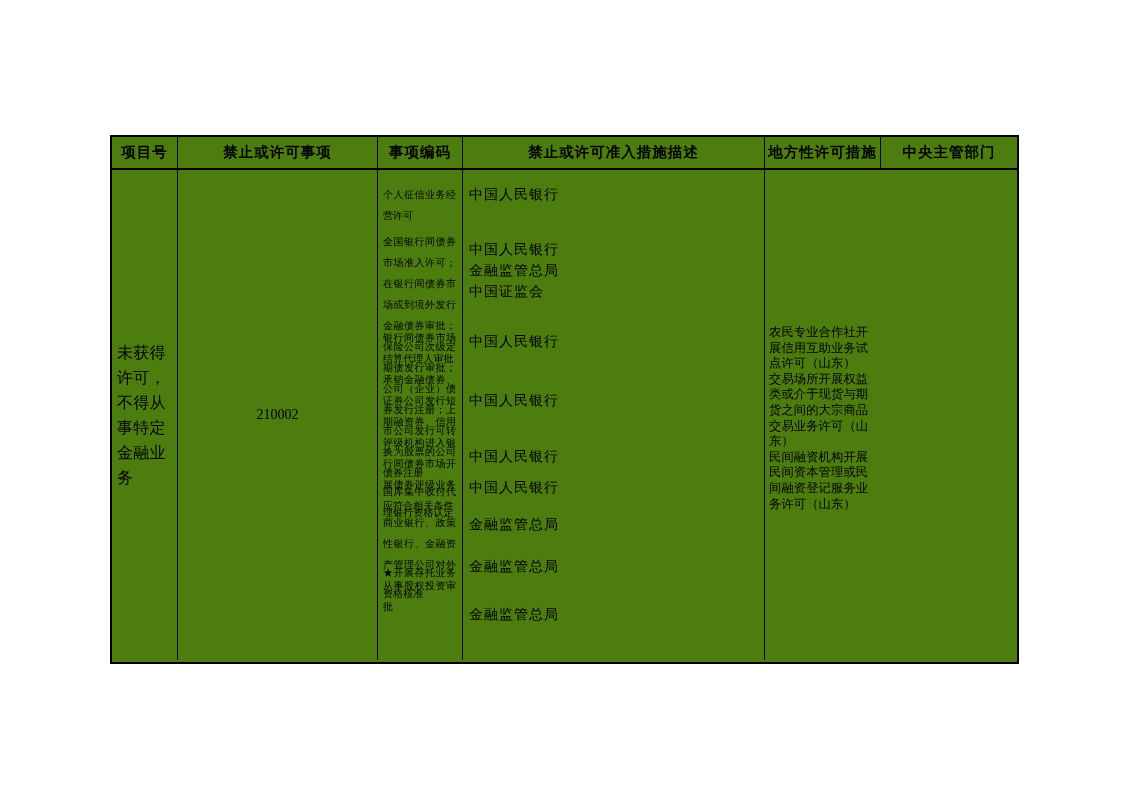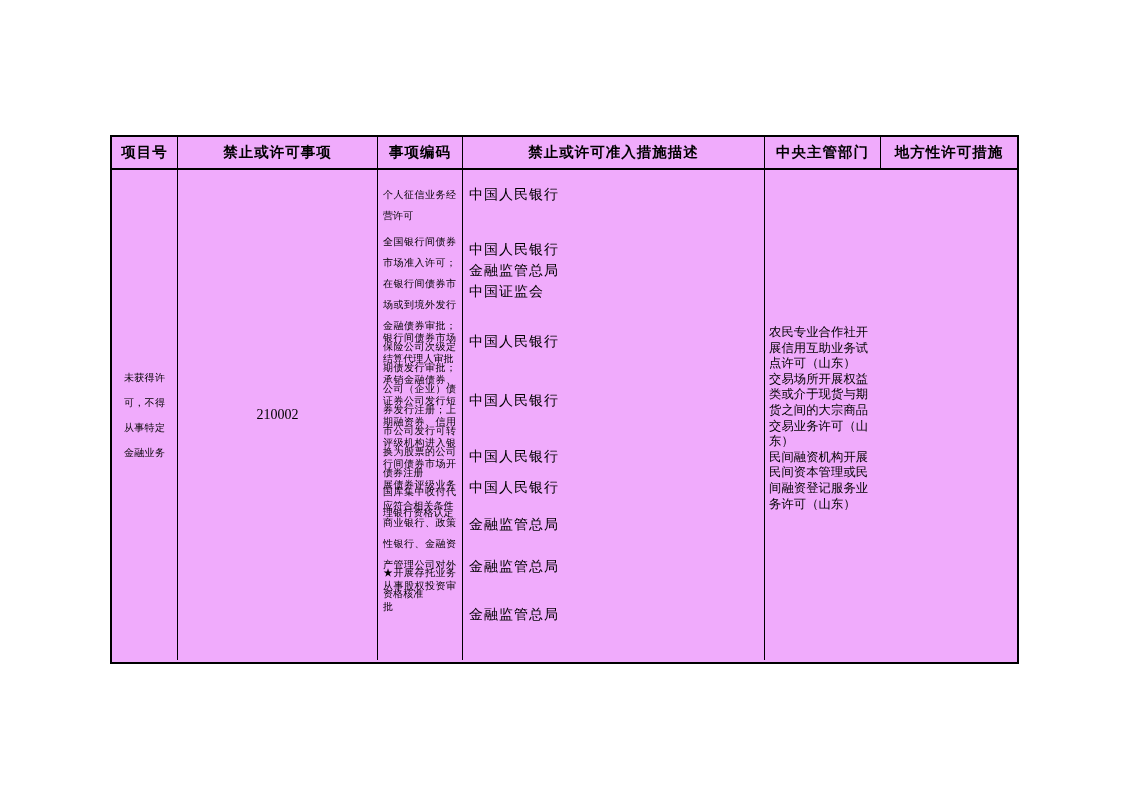--- a/index.html
+++ b/index.html
@@ -13,21 +13,21 @@
   .page {
     position: relative;
     width: 1122px; height: 793px;
     background: #fff;
   }
   .doc-table {
     position: absolute;
     left: 110px; top: 135px;
     width: 909px; height: 529px;
     border: 2px solid #000;
-    background: #f0abfc;
+    background: #4d7c0f;
   }
   .thead {
     display: grid;
     grid-template-columns: 66px 200px 85px 302px 116px 136px;
     height: 33px;
     border-bottom: 2px solid #000;
   }
   .th {
     display: flex; align-items: center; justify-content: center;
     font-weight: bold;
@@ -46,25 +46,24 @@
     border-right: 1px solid #000;
     position: relative;
   }
   .td:last-child { border-right: none; }
   .td.center {
     display: flex; align-items: center; justify-content: center;
     font-size: 14px;
   }
   .cell-item {
     display: flex; align-items: center;
-    font-size: 10px;
+    font-size: 16px;
     line-height: 25px;
     letter-spacing: 0.3px;
     padding: 0 8px 0 5px;
-    margin-left: 7px;
   }
   .blk {
     position: absolute;
     left: 5px; right: 6px;
     font-size: 10px;
     line-height: 21px;
     letter-spacing: 0.1px;
     text-align: justify;
   }
   .dept {
@@ -98,22 +97,22 @@
 
 <div class="page">
 
   <div class="doc-table">
 
     <div class="thead">
       <div class="th">项目号</div>
       <div class="th">禁止或许可事项</div>
       <div class="th">事项编码</div>
       <div class="th">禁止或许可准入措施描述</div>
+      <div class="th">地方性许可措施</div>
       <div class="th">中央主管部门</div>
-      <div class="th">地方性许可措施</div>
     </div>
 
     <div class="tbody">
 
 
       <div class="td cell-item">
         <span>未获得许可，不得从事特定金融业务</span>
       </div>
 
       <div class="td center">

